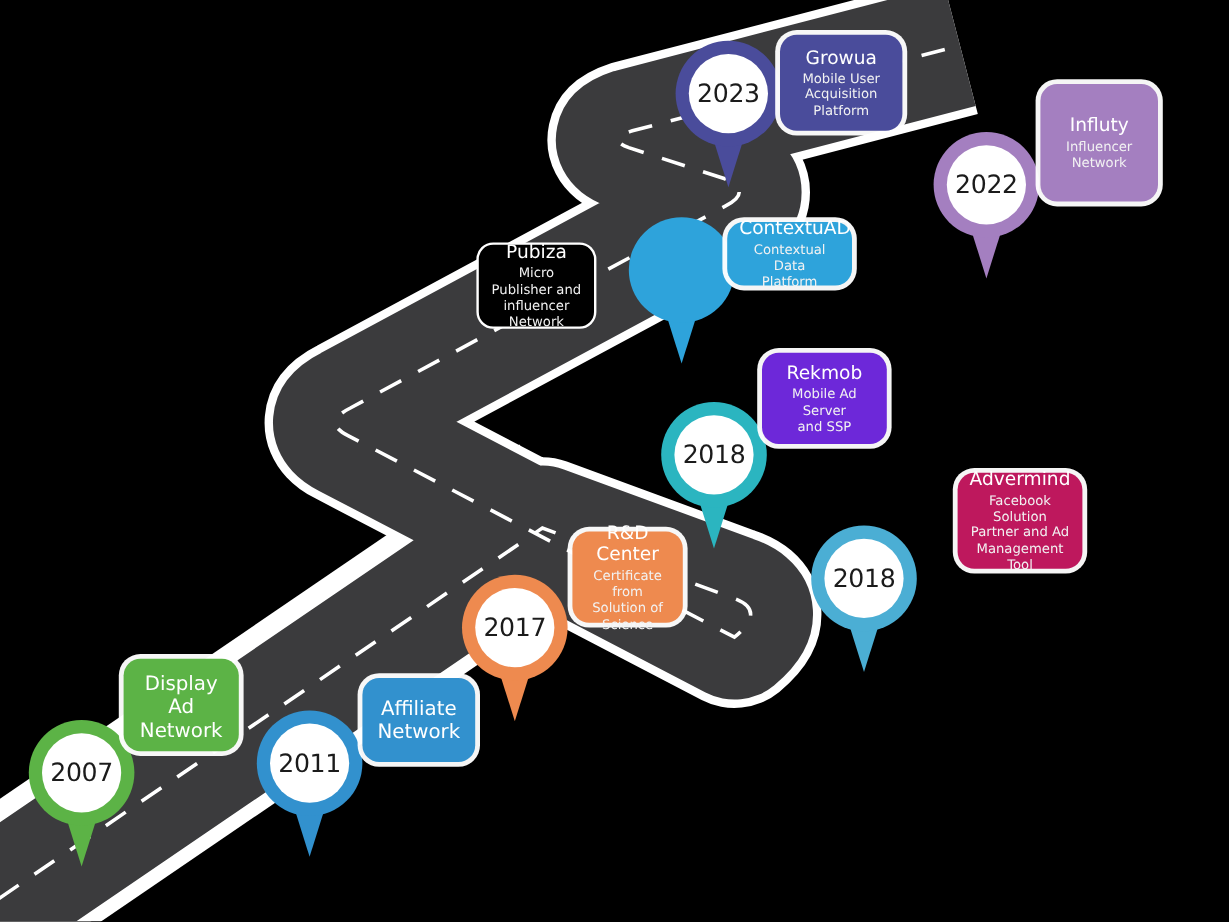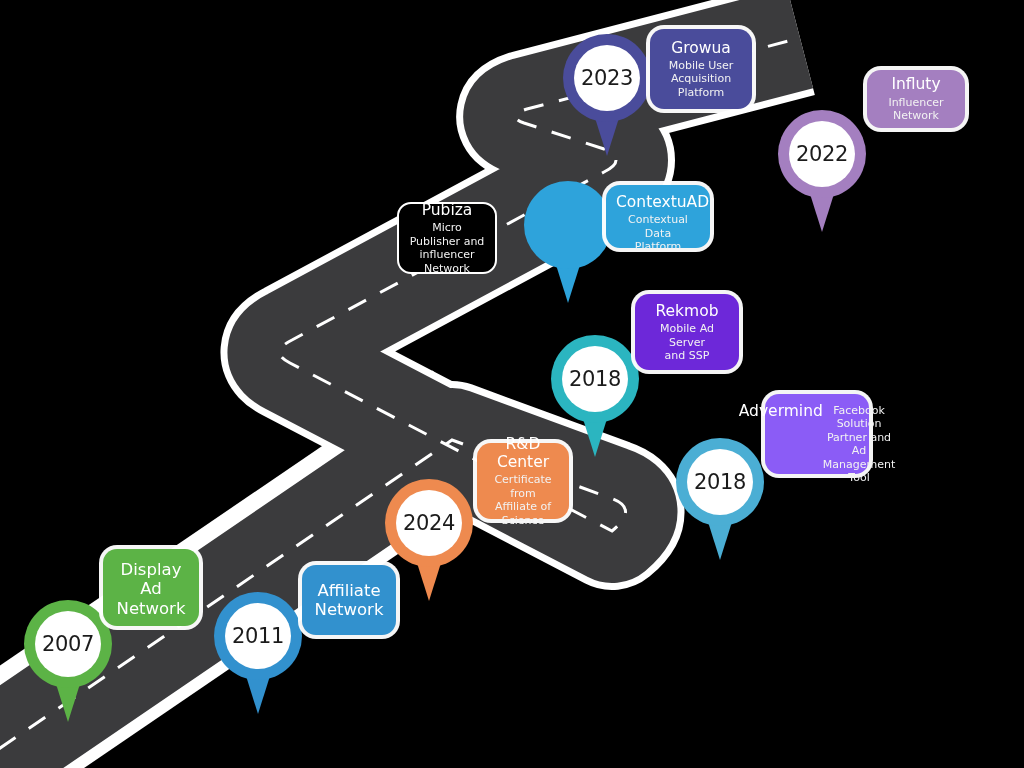--- a/index.html
+++ b/index.html
@@ -209,21 +209,21 @@
     <div class="bulb"></div>
     <div class="disc">
       <span class="year">2011</span>
     </div>
   </div>
 
   <div class="pin" style="--pc:#EE8A4F; left:385px; top:479px;">
     <div class="tail"></div>
     <div class="bulb"></div>
     <div class="disc">
-      <span class="year">2024</span>
+      <span class="year">2017</span>
     </div>
   </div>
 
   <div class="pin" style="--pc:#2BB5C0; left:551px; top:335px;">
     <div class="tail"></div>
     <div class="bulb"></div>
     <div class="disc">
       <span class="year">2018</span>
     </div>
   </div>
@@ -264,49 +264,49 @@
   </div>
 
   <div class="card big-title" style="background:#3291CE; left:290px; top:565px; width:94px; height:70px; display:flex; flex-direction:column; justify-content:center;">
     <div class="title">Affiliate
 Network</div>
   </div>
 
   <div class="card" style="background:#EE8A4F; left:465px; top:443px; width:92px; height:76px; display:flex; flex-direction:column; justify-content:center;">
     <div class="title">R&amp;D Center</div>
     <div class="sub">Certificate from
-Affiliate of Science</div>
+Solution of Science</div>
   </div>
 
   <div class="card" style="background:#6d28d9; left:623px; top:294px; width:104px; height:76px; display:flex; flex-direction:column; justify-content:flex-start;">
     <div class="title">Rekmob</div>
     <div class="sub">Mobile Ad Server
 and SSP</div>
   </div>
 
-  <div class="card" style="background:#8b5cf6; left:753px; top:394px; width:104px; height:80px; display:flex; flex-direction:row; justify-content:center;">
+  <div class="card" style="background:#be185d; left:786px; top:394px; width:104px; height:80px; display:flex; flex-direction:column; justify-content:center;">
     <div class="title">Advermind</div>
     <div class="sub">Facebook Solution
 Partner and Ad
 Management Tool</div>
   </div>
 
   <div class="card outline" style="left:385px; top:202px; width:100px; height:72px; display:flex; flex-direction:column; justify-content:center;">
     <div class="title">Pubiza</div>
     <div class="sub">Micro Publisher and
 influencer Network</div>
   </div>
 
-  <div class="card" style="background:#2EA3DB; left:594px; top:185px; width:104px; height:63px; display:flex; flex-direction:column; justify-content:space-between;">
+  <div class="card" style="background:#2EA3DB; left:594px; top:185px; width:104px; height:53px; display:flex; flex-direction:column; justify-content:center;">
     <div class="title">ContextuAD</div>
     <div class="sub">Contextual Data
 Platform</div>
   </div>
 
-  <div class="card" style="background:#A47FC0; left:855px; top:70px; width:98px; height:58px; display:flex; flex-direction:column; justify-content:center;">
+  <div class="card" style="background:#A47FC0; left:855px; top:70px; width:98px; height:98px; display:flex; flex-direction:column; justify-content:center;">
     <div class="title">Influty</div>
     <div class="sub">Influencer Network</div>
   </div>
 
   <div class="card" style="background:#4A4C9B; left:638px; top:29px; width:102px; height:80px; display:flex; flex-direction:column; justify-content:center;">
     <div class="title">Growua</div>
     <div class="sub">Mobile User
 Acquisition
 Platform</div>
   </div>

